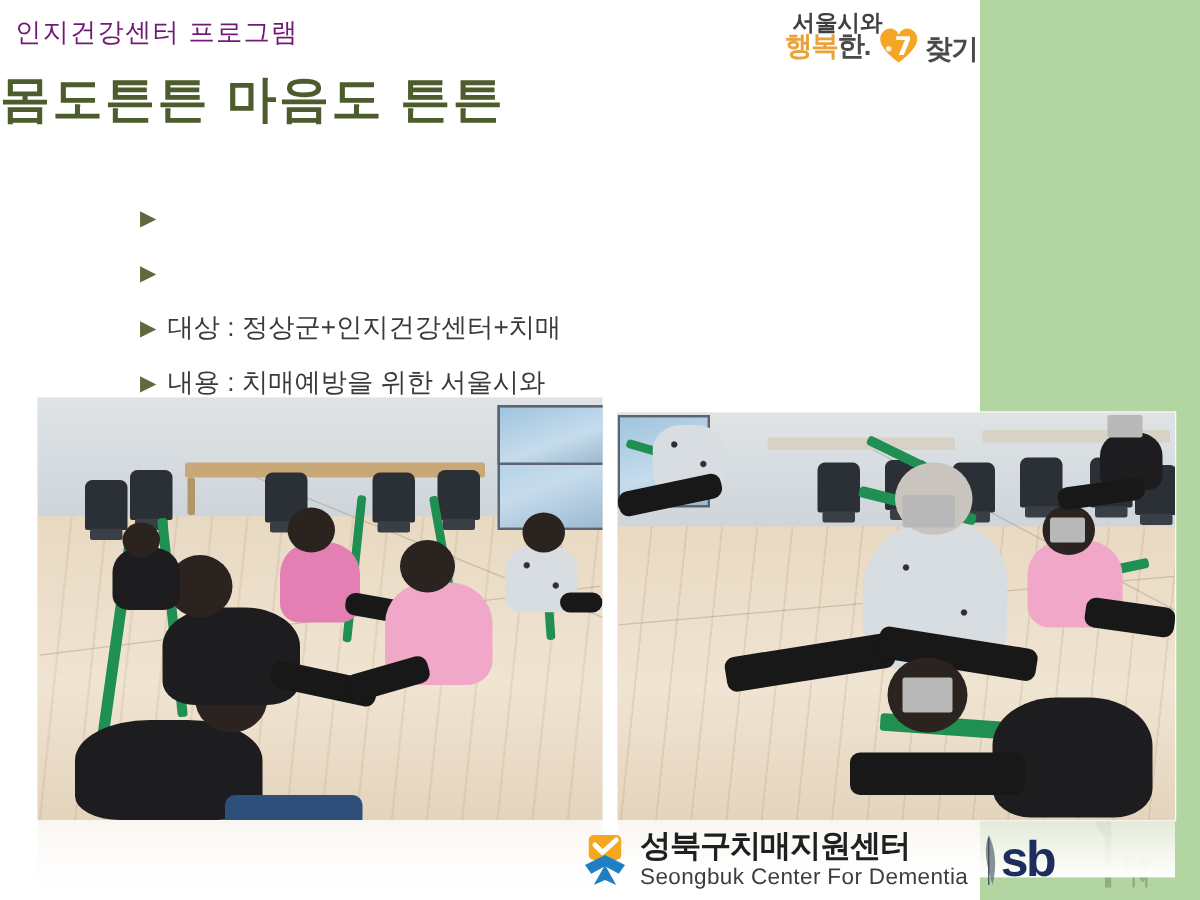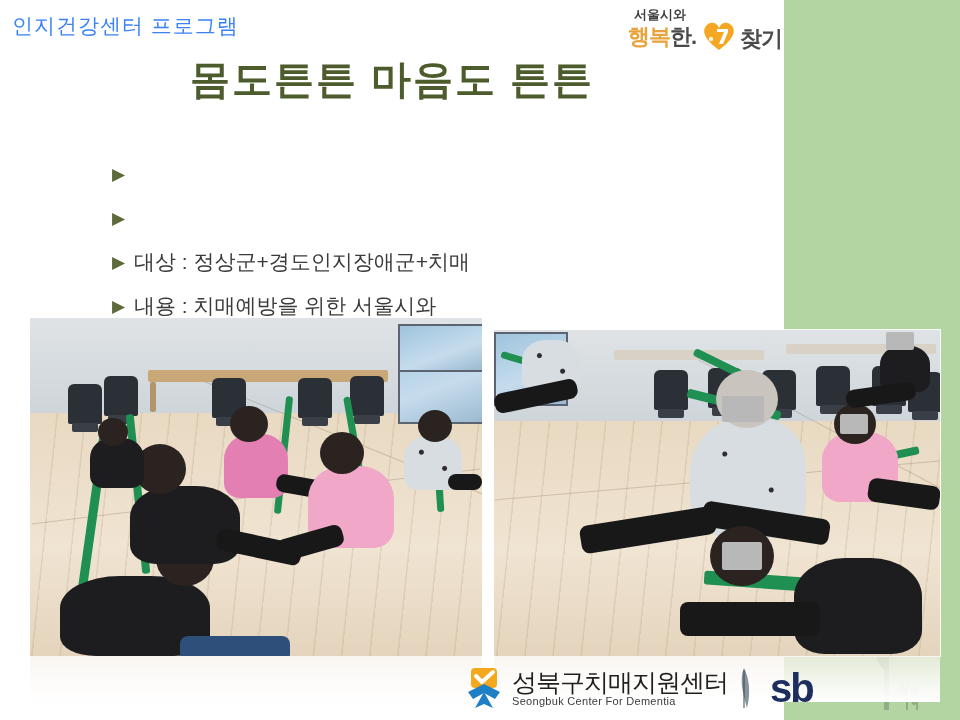--- a/index.html
+++ b/index.html
@@ -49,49 +49,48 @@
     opacity: .45;
   }
 
   
   .kicker {
     position: absolute;
     left: 12px;
     top: 12px;
     font-size: 21px;
     letter-spacing: 1px;
-    color: #3b82f6;
+    color: #701a75;
     white-space: nowrap;
   }
   .main-title {
     position: absolute;
     left: 0;
     top: 52px;
     width: 784px;
-    text-align: center;
     font-size: 40px;
     font-weight: bold;
     letter-spacing: 2px;
     color: #4d5c2c;
     white-space: nowrap;
   }
 
   
   .brand-logo {
     position: absolute;
     left: 628px;
     top: 6px;
     width: 160px;
     height: 52px;
   }
   .brand-line1 {
     position: absolute;
     left: 6px;
     top: 0px;
-    font-size: 13px;
+    font-size: 18px;
     color: #3f3f3f;
     font-weight: bold;
     white-space: nowrap;
   }
   .brand-line2 {
     position: absolute;
     left: 0px;
     top: 16px;
     font-size: 22px;
     font-weight: bold;
@@ -276,44 +275,44 @@
     margin-right: 6px;
   }
   .footer-names {
     display: flex;
     flex-direction: column;
     justify-content: center;
     margin-right: 6px;
   }
   .footer-ko {
     font-size: 25px;
-    font-weight: normal;
+    font-weight: bold;
     color: #1f1f1f;
     letter-spacing: -1px;
     line-height: 1.05;
     white-space: nowrap;
   }
   .footer-en {
-    font-size: 11px;
+    font-size: 18px;
     color: #3d3d3d;
     letter-spacing: .3px;
     white-space: nowrap;
   }
   .footer-sb {
     display: flex;
     align-items: center;
   }
   .sb-feather { width: 20px; height: 40px; flex: 0 0 auto; }
   .sb-text {
     font-size: 40px;
     font-weight: bold;
     color: #1d2d5e;
     letter-spacing: -2px;
     line-height: 1;
-    margin-left: 16px;
+    margin-left: 0;
   }
 </style>
 </head>
 <body>
 
 <div id="slide">
 
   <div class="green-band"></div>
   <div class="band-leaf leaf-a"></div>
   <div class="band-leaf leaf-b"></div>
@@ -345,21 +344,21 @@
 
   <div class="bullets">
     <div class="bullet-row">
       <span class="bullet-mark">▶</span>
     </div>
     <div class="bullet-row">
       <span class="bullet-mark">▶</span>
     </div>
     <div class="bullet-row">
       <span class="bullet-mark">▶</span>
-      <span class="bullet-text">대상 : 정상군+경도인지장애군+치매</span>
+      <span class="bullet-text">대상 : 정상군+인지건강센터+치매</span>
     </div>
     <div class="bullet-row">
       <span class="bullet-mark">▶</span>
       <span class="bullet-text">내용 : 치매예방을 위한 서울시와</span>
     </div>
   </div>
 
   <div class="photo photo-left">
     <div class="wall"></div>
     <div class="floor"></div>

